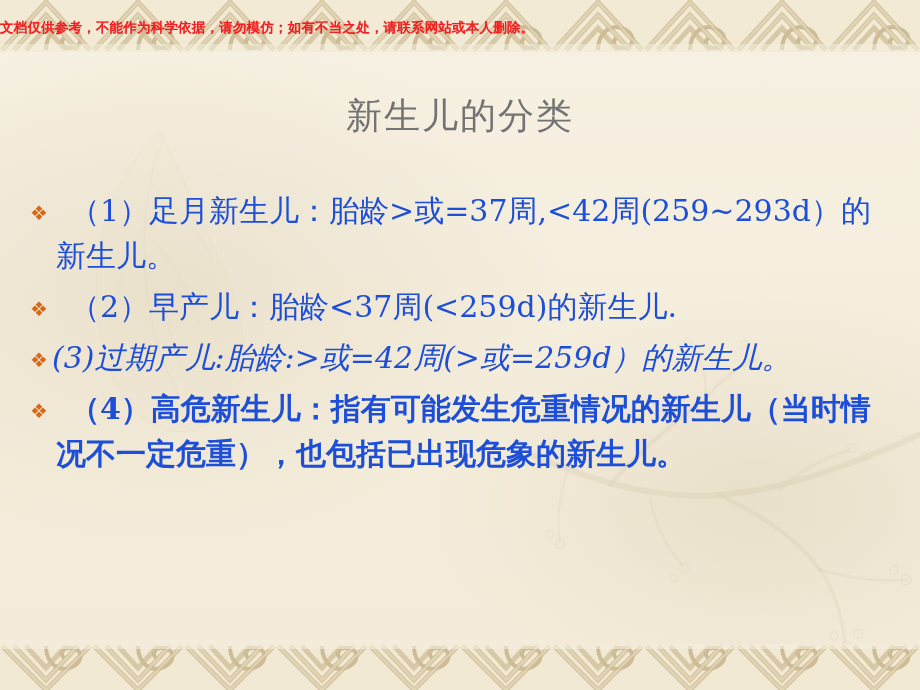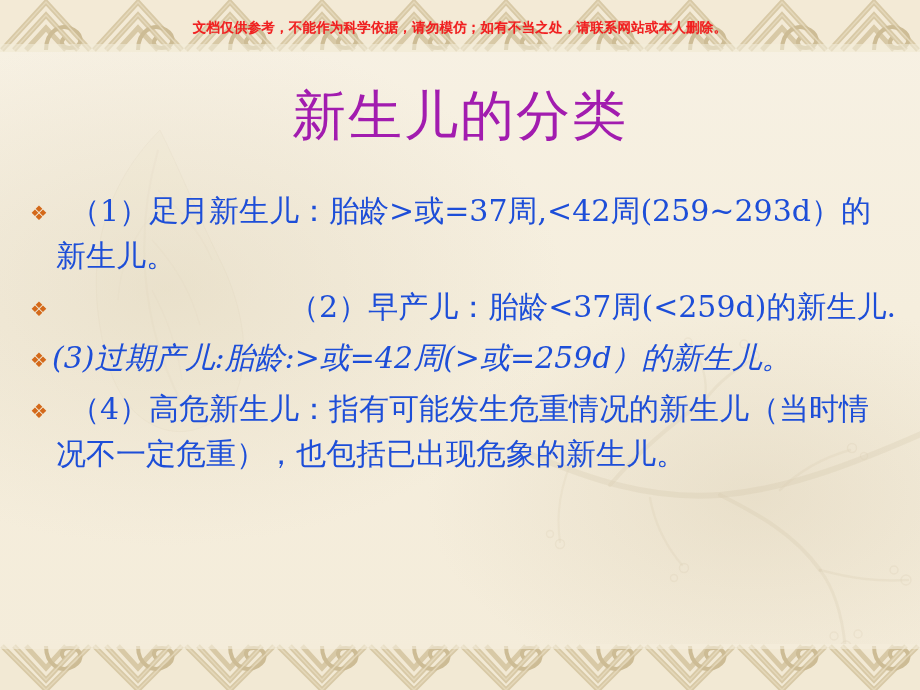--- a/index.html
+++ b/index.html
@@ -67,40 +67,40 @@
     height: 7px;
     background: linear-gradient(180deg, rgba(226,214,187,0.55), rgba(246,239,224,0));
   }
 
   
   .disclaimer {
     position: absolute;
     top: 19px;
     left: 0;
     width: 920px;
-    text-align: center;
+    text-align: left;
     color: #f02020;
     font-family: "DejaVu Serif", serif;
     font-size: 13.5px;
     font-weight: 700;
     letter-spacing: .2px;
     white-space: nowrap;
     text-shadow: 0 0 1px rgba(240,32,32,.35);
   }
 
   
   .title {
     position: absolute;
     top: 84px;
     left: 0;
     width: 920px;
     text-align: center;
-    color: #a21caf;
+    color: #737373;
     font-family: "DejaVu Serif", serif;
-    font-size: 54px;
+    font-size: 36px;
     line-height: 64px;
     font-weight: 400;
     letter-spacing: 2px;
   }
 
   
   .bullets {
     position: absolute;
     top: 188px;
     left: 30px;
@@ -127,24 +127,24 @@
     flex: 1 1 auto;
     color: #1d4ed8;
     font-family: "DejaVu Serif", serif;
     font-size: 30px;
     line-height: 45px;
     letter-spacing: 0px;
   }
 
   
   .item-i1 .bullet-text { text-indent: 14px; }
-  .item-i2 .bullet-text { text-indent: 14px; text-align: right; }
+  .item-i2 .bullet-text { text-indent: 14px; }
   .item-i3 .bullet-marker { width: 22px; }
   .item-i3 .bullet-text { text-indent: 0px; font-style: italic; }
-  .item-i4 .bullet-text { text-indent: 14px; }
+  .item-i4 .bullet-text { text-indent: 14px; font-weight: bold; }
 </style>
 </head>
 <body>
 
 <div id="slide">
 
   <div class="bg-base"></div>
 
   <div class="watermark">
     <svg class="wm-left" viewBox="0 0 330 330">

